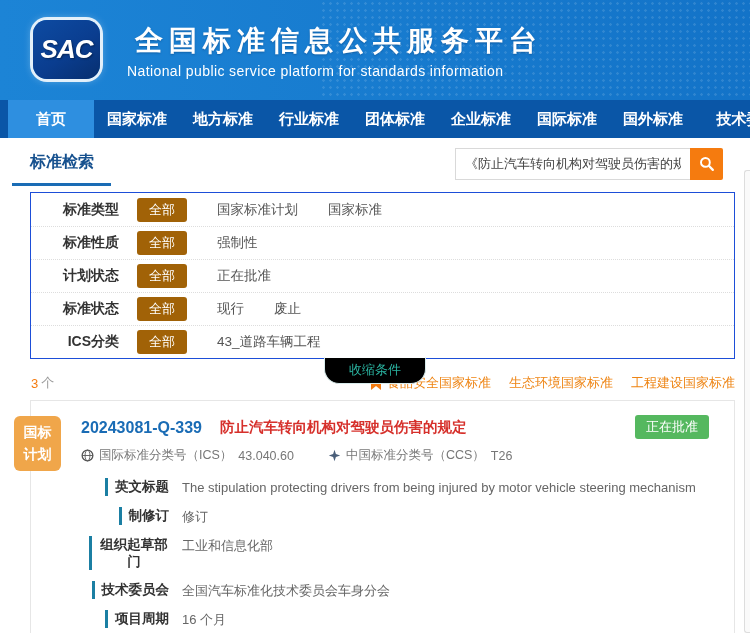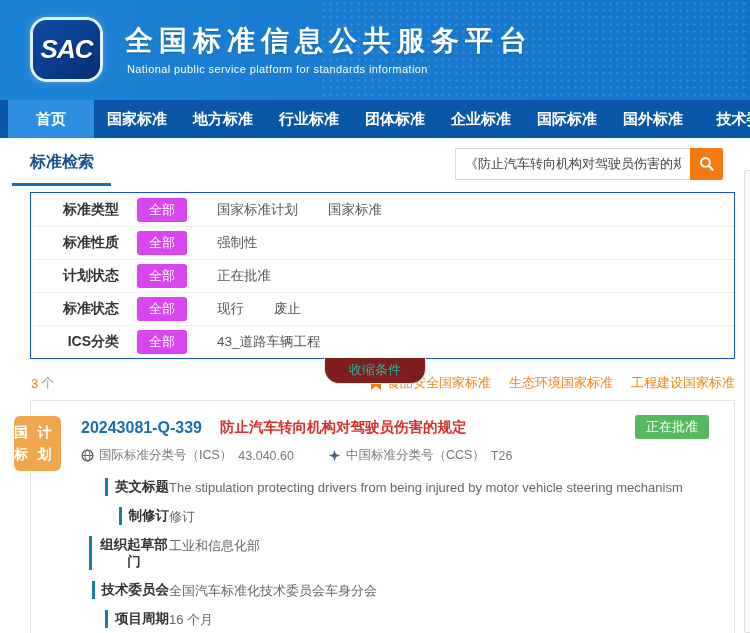--- a/index.html
+++ b/index.html
@@ -10,76 +10,76 @@
   
   .header { position:relative; height:100px; background:linear-gradient(90deg,#1c84d6,#1373c8); overflow:hidden; }
   .map-dots { position:absolute; right:0; top:0; width:430px; height:100px;
     background-image:radial-gradient(rgba(255,255,255,.22) 1.1px, transparent 1.5px);
     background-size:7px 7px; opacity:.55; pointer-events:none; }
   .logo { position:absolute; left:33px; top:20px; width:67px; height:59px;
     background:linear-gradient(145deg,#0d4ba2 0%,#0a3d8f 55%,#072f6f 100%);
     border-radius:14px; box-shadow:0 0 0 3px rgba(255,255,255,.85), 0 0 10px rgba(255,255,255,.5);
     display:flex; align-items:center; justify-content:center; }
   .logo-text { color:#fff; font-weight:bold; font-style:italic; font-size:26px; letter-spacing:-1px; text-shadow:1px 1px 2px rgba(0,0,0,.4); }
-  .h-title { position:absolute; left:125px; top:22px; color:#fff; font-size:28px; font-weight:bold; letter-spacing:6px; text-shadow:0 1px 2px rgba(0,40,90,.35); white-space:nowrap; }
-  .h-sub { position:absolute; left:127px; top:63px; color:#fff; font-size:11px; letter-spacing:.4px; white-space:nowrap; }
+  .h-title { position:absolute; left:135px; top:22px; color:#fff; font-size:28px; font-weight:bold; letter-spacing:6px; text-shadow:0 1px 2px rgba(0,40,90,.35); white-space:nowrap; }
+  .h-sub { position:absolute; left:127px; top:63px; color:#fff; font-size:14px; letter-spacing:.4px; white-space:nowrap; }
 
   
   .nav { position:relative; height:38px; background:#0a56a7; display:flex; padding-left:8px; overflow:hidden; }
   .nav-item { width:86px; flex:0 0 86px; text-align:center; line-height:38px; color:#fff; font-size:15px; font-weight:bold; cursor:pointer; white-space:nowrap; }
   .nav-item.active { background:#2e8fe0; }
   .nav-gap { height:8px; background:#fff; }
 
   
   .search-row { position:relative; height:48px; }
   .section-title { position:absolute; left:30px; top:6px; font-size:16px; font-weight:bold; color:#15508e; }
   .section-underline { position:absolute; left:12px; top:37px; width:99px; height:3px; background:#1a6cb5; }
   .search-box { position:absolute; left:455px; top:2px; width:268px; height:32px; display:flex; }
   .search-input { flex:1; height:32px; border:1px solid #d9d9d9; border-right:none; padding:0 9px; font-size:13px; color:#444; outline:none; font-family:"Liberation Sans",sans-serif; }
   .search-btn { width:33px; height:32px; background:#f57b0f; border:none; display:flex; align-items:center; justify-content:center; cursor:pointer; border-radius:0 2px 2px 0; }
 
   
   .filter-panel { position:absolute; left:30px; top:192px; width:705px; background:#fff; border:1px solid #1d4ed8; }
   .filter-row { display:flex; align-items:center; height:33px; padding-left:18px; }
   .filter-row + .filter-row { border-top:1px dotted #ddd; }
   .filter-label { width:70px; text-align:right; font-size:14px; font-weight:bold; color:#333; flex:0 0 70px; }
-  .all-btn { margin-left:18px; background:#d946ef; color:#fff; font-size:13px; padding:3px 12px; border-radius:3px; cursor:pointer; }
+  .all-btn { margin-left:18px; background:#a16207; color:#fff; font-size:13px; padding:3px 12px; border-radius:3px; cursor:pointer; }
   .filter-opt { margin-left:30px; font-size:13.5px; color:#555; cursor:pointer; }
 
   .collapse-tab { position:absolute; left:50%; transform:translateX(-50%); top:357px; padding:3px 24px 4px;
-    background:#7f1d1d; border:1px solid #d9ecec; border-top-color:#fdffff; border-radius:0 0 15px 15px;
+    background:#000000; border:1px solid #d9ecec; border-top-color:#fdffff; border-radius:0 0 15px 15px;
     color:#2ab3a0; font-size:13px; cursor:pointer; z-index:3; }
 
   
   .results-bar { position:absolute; left:28px; right:15px; top:374px; display:flex; align-items:center; font-size:13px; }
   .found-text { color:#9a9a9a; }
   .found-count { color:#f57b0f; padding:0 3px; }
   .quick-links { margin-left:auto; display:flex; align-items:center; gap:18px; color:#ee8413; }
   .quick-link { color:#ee8413; font-size:13px; cursor:pointer; white-space:nowrap; }
   .bm-icon { display:inline-flex; margin-right:-12px; }
 
   
   .card { position:absolute; left:30px; top:400px; width:705px; height:262px; background:#fff; border:1px solid #e6e6e6; }
   .card-badge { position:absolute; left:-17px; top:15px; width:47px; height:55px; background:#f0a64a; border-radius:6px;
-    color:#fff; font-size:14px; font-weight:bold; display:flex; flex-direction:row; align-items:center; justify-content:center; line-height:1.55; }
+    color:#fff; font-size:14px; font-weight:bold; display:flex; flex-direction:column; align-items:center; justify-content:center; line-height:1.55; }
   .card-head { padding:17px 0 0 50px; display:flex; align-items:flex-end; }
   .card-number { color:#1a6cb5; font-size:16px; font-weight:bold; cursor:pointer; }
   .card-title { color:#d6302b; font-size:14.5px; font-weight:bold; margin-left:18px; cursor:pointer; }
   .status-badge { position:absolute; right:25px; top:14px; background:#55b85f; color:#fff; font-size:13px; padding:3px 11px; border-radius:3px; }
   .card-class { padding:10px 0 0 50px; display:flex; align-items:center; font-size:12.5px; color:#777; }
   .class-icon { display:inline-flex; margin-right:5px; }
   .class-val { margin-left:6px; color:#777; }
   .class-sep { width:34px; }
 
   .card-details { padding:14px 0 0 42px; }
   .detail-row { display:flex; margin-bottom:11px; }
   .detail-label-col { width:96px; flex:0 0 96px; display:flex; justify-content:flex-end; }
   .detail-bar { width:3px; background:#1b7fa3; margin-right:7px; flex:0 0 3px; }
   .detail-label { font-size:13.5px; font-weight:bold; color:#333; line-height:17px; max-width:70px; text-align:center; }
-  .detail-value { font-size:13px; color:#666; line-height:17px; padding-top:1px;text-align:right; }
+  .detail-value { margin-left:13px; font-size:13px; color:#666; line-height:17px; padding-top:1px;text-align:right; }
 
   .right-strip { position:absolute; right:0; top:170px; width:6px; height:463px; background:#fafafa; border:1px solid #ddd; border-right:none; border-radius:3px 0 0 3px; }
 </style>
 </head>
 <body>
 
 <div class="page">
 
   <div class="header">
     <div class="map-dots"></div>

